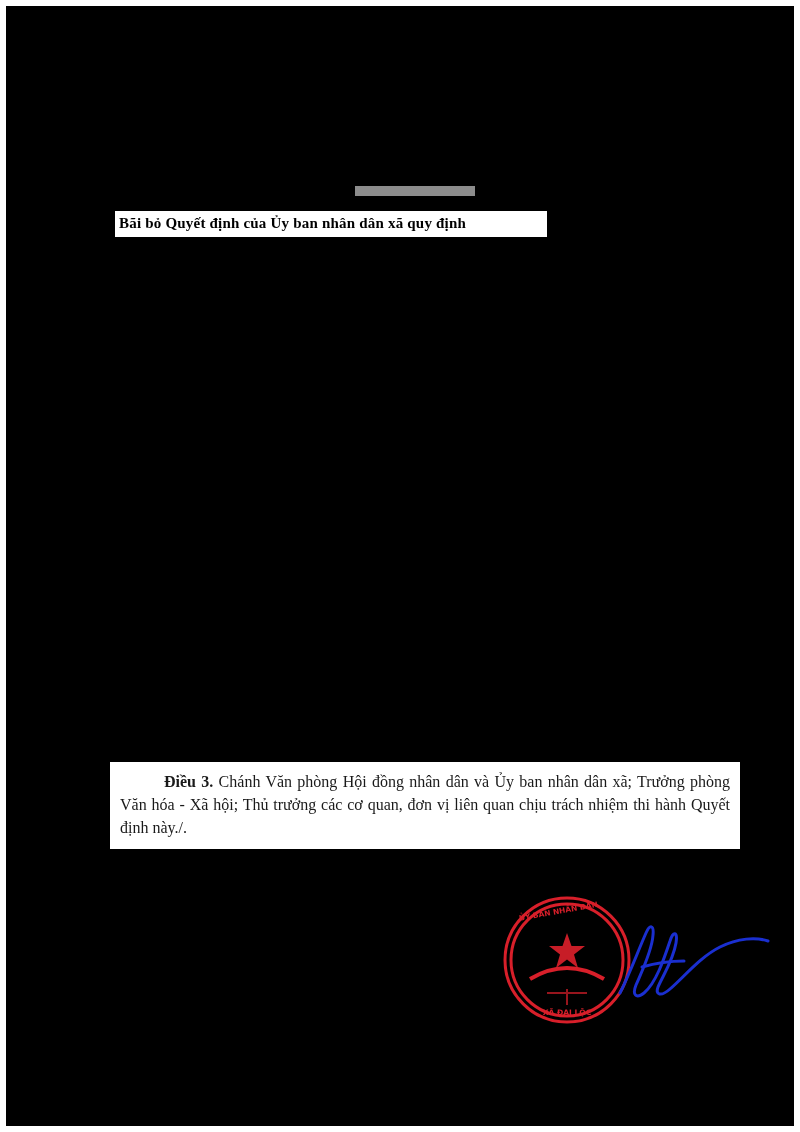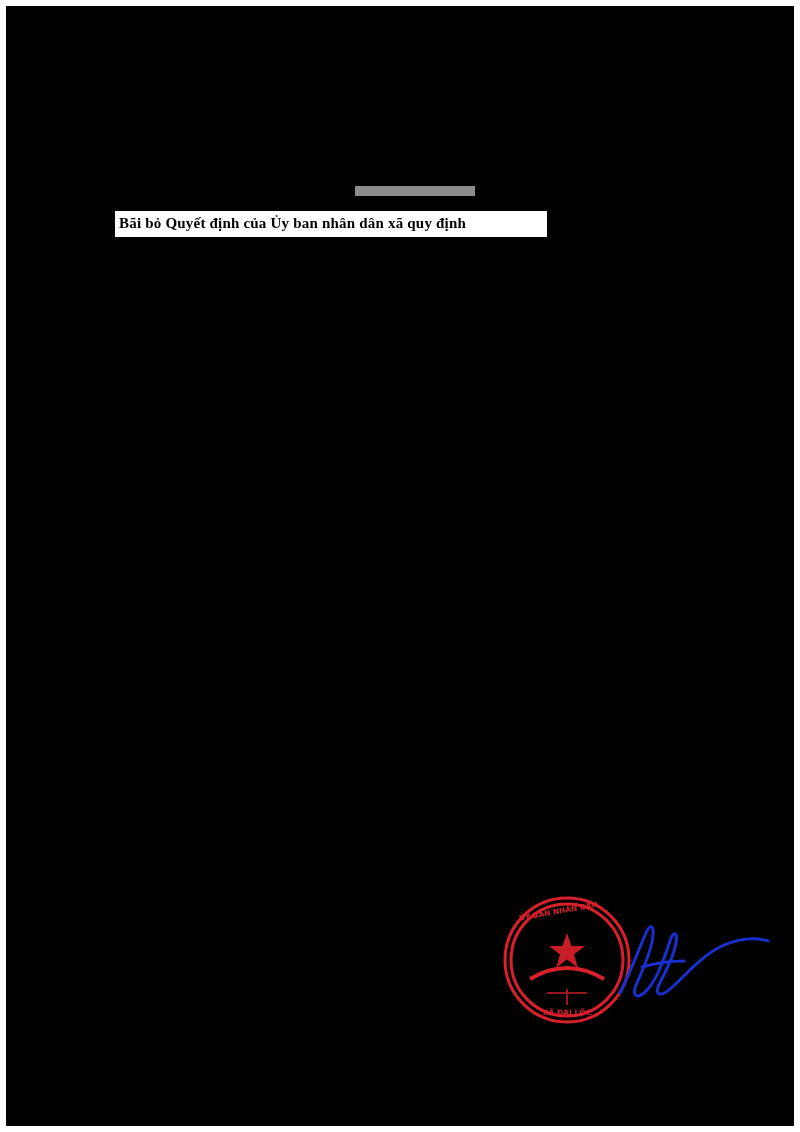--- a/index.html
+++ b/index.html
@@ -129,20 +129,23 @@
   <div class="sheet-border-right"></div>
   <div class="sheet-border-top"></div>
   <div class="sheet-border-bottom"></div>
 
   <div class="heading-ghost"></div>
 
   <div class="heading-band">
     <div class="heading-text">Bãi bỏ Quyết định của Ủy ban nhân dân xã quy định</div>
   </div>
 
+  <div class="article-block">
+    <p><span class="indent"></span><span class="art-label">Điều 3.</span><span> Chánh Văn phòng Hội đồng nhân dân và Ủy ban nhân dân xã; Trưởng phòng Văn hóa - Xã hội; Thủ trưởng các cơ quan, đơn vị liên quan chịu trách nhiệm thi hành Quyết định này./.</span></p>
+  </div>
 
   <div class="seal">
     <svg width="134" height="134" viewBox="0 0 134 134" xmlns="http://www.w3.org/2000/svg">
       <g fill="none" stroke="#d81f2a" stroke-width="3">
         <circle cx="67" cy="67" r="62"></circle>
         <circle cx="67" cy="67" r="56"></circle>
       </g>
       <g fill="#d81f2a" opacity="0.92">
         <path d="M67 40 L71.5 53 L85 53 L74 61.5 L78 75 L67 66.5 L56 75 L60 61.5 L49 53 L62.5 53 Z"></path>
       </g>

